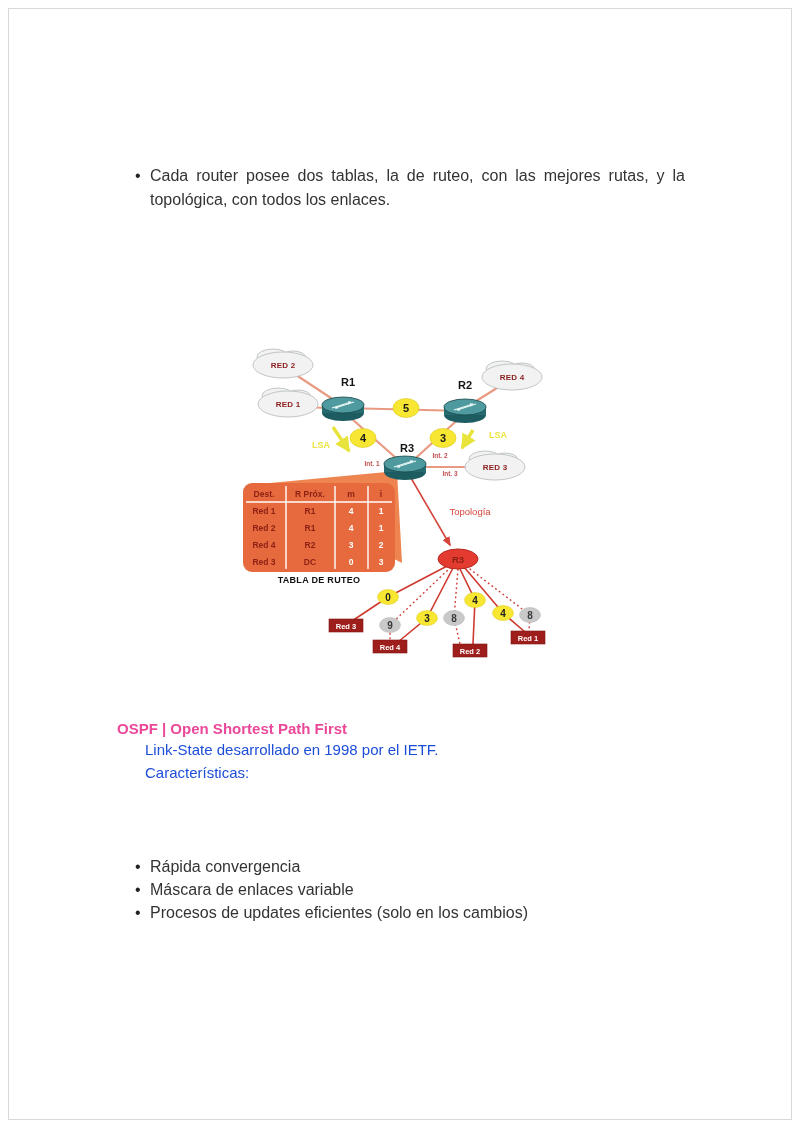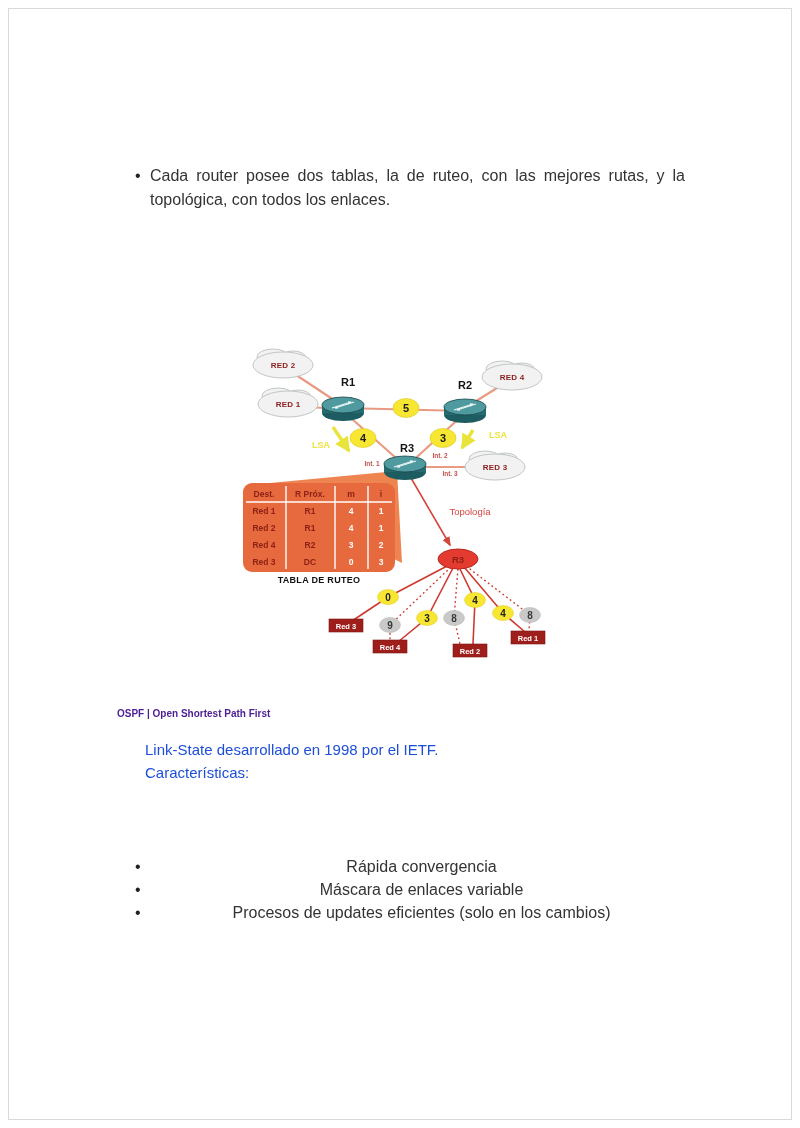--- a/index.html
+++ b/index.html
@@ -10,26 +10,26 @@
   .page-frame{
     position:absolute;left:8px;top:8px;width:782px;height:1110px;
     border:1px solid #d9d9d9;pointer-events:none;
   }
   
   .blist{list-style:none;margin:0;padding:0;position:absolute;}
   .blist li{position:relative;padding-left:17px;font-size:16px;color:#333;}
   .blist li::before{content:"\2022";position:absolute;left:2px;top:0;color:#222;}
   .blist-top{left:133px;top:164px;width:552px;}
   .blist-top li{line-height:24px;text-align:justify;text-align-last:left;}
-  .blist-features{left:133px;top:855px;width:560px;text-align:center;}
+  .blist-features{left:133px;top:855px;width:560px;}
   .blist-features li{line-height:23px;}
   
   .ospf-heading{
-    position:absolute;left:117px;top:707px;margin:0;
-    font-size:10px;font-weight:bold;color:#4c1d95;line-height:14px;
+    position:absolute;left:117px;top:722px;margin:0;
+    font-size:15px;font-weight:bold;color:#ec4899;line-height:14px;
   }
   .paras{position:absolute;left:117px;top:738px;width:566px;}
   .paras p{
     margin:0;font-size:15px;line-height:23px;text-indent:28px;
     text-align:justify;text-align-last:left;color:#1d4ed8;
   }
   
   .diagram{position:absolute;left:232px;top:345px;width:340px;height:325px;}
   svg text{font-family:"Liberation Sans",sans-serif;}
   .tc{fill:#8d2020;font-weight:bold;font-size:8px;letter-spacing:.2px;text-anchor:middle;}

